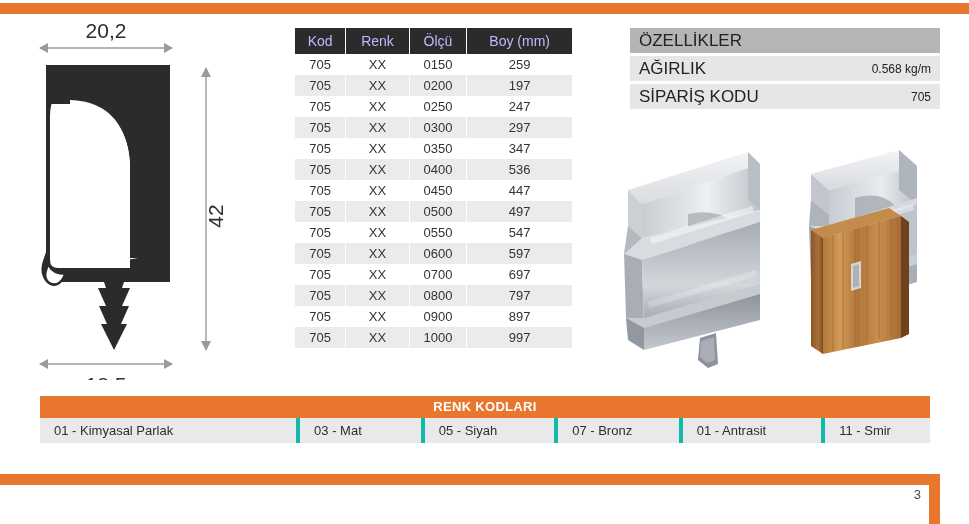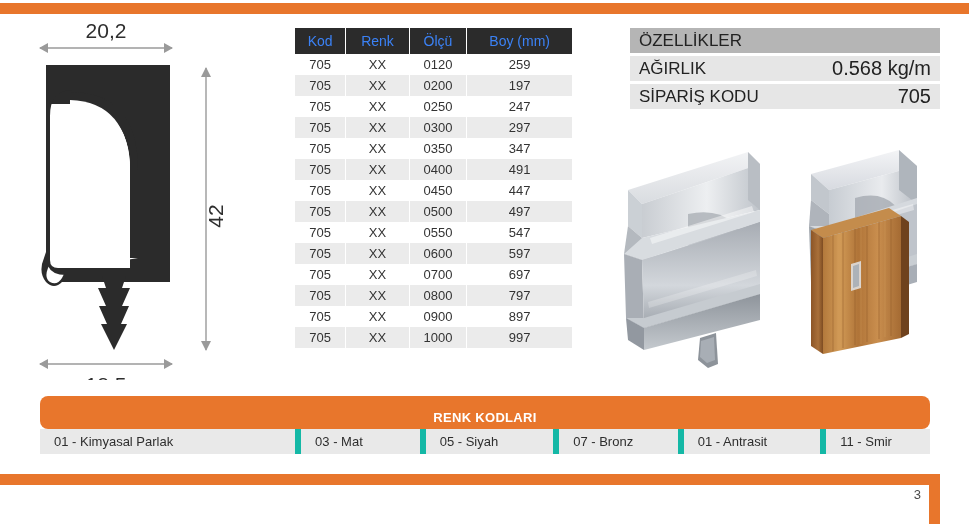--- a/index.html
+++ b/index.html
@@ -49,21 +49,21 @@
     font-size: 21px; fill: #2e2e2e;
   }
 
   
   .prod-table {
     position: absolute; left: 295px; top: 28px;
     width: 277px;
     border-collapse: collapse;
   }
   .prod-table th {
-    background: #2B2B2B; color: #3b82f6;
+    background: #2B2B2B; color: #c4b5fd;
     font-size: 14px; font-weight: normal;
     padding: 5px 4px;
     border-right: 1px solid #ffffff;
   }
   .prod-table th:last-child { border-right: none; }
   .prod-table td {
     font-size: 13px; color: #333333;
     padding: 3px 4px;
     text-align: center;
     border-right: 1px solid #ffffff;
@@ -83,49 +83,48 @@
     font-size: 17px; color: #222222;
     margin-bottom: 3px;
     height: 25px;
   }
   .spec-head {
     background: #B5B5B5;
   }
   .spec-item {
     background: #E6E6E6;
   }
-  .spec-val { font-size: 20px; }
+  .spec-val { font-size: 12px; }
 
   
   .render { position: absolute; }
   .render-1 { left: 588px; top: 142px; width: 200px; height: 228px; }
   .render-2 { left: 793px; top: 142px; width: 150px; height: 228px; }
   .render svg { display: block; }
 
   
   .colors {
     position: absolute; left: 40px; top: 396px;
     width: 890px;
   }
   .colors-head {
     background: #E8762C; color: #ffffff;
     font-size: 13px; font-weight: bold;
     text-align: center;
-    padding: 14px 0 4px;
+    padding: 3px 0 4px;
     letter-spacing: .3px;
-    border-radius: 8px;
   }
   .colors-table {
     width: 100%;
     border-collapse: collapse;
   }
   .colors-table td {
     font-size: 13px; color: #2e2e2e;
     padding: 5px 8px 5px 14px;
-    border-right: 6px solid #14b8a6;
+    border-right: 4px solid #14b8a6;
   }
   .colors-table td:last-child { border-right: none; }
   .colors-table tr:nth-child(1) { background: #E9E9E9; }
   .colors-table tr:nth-child(2) { background: #FBFBFB; }
   .col-w1 { width: 29%; }
   .col-w2 { width: 14%; }
   .col-w3 { width: 15%; }
   .col-w4 { width: 14%; }
   .col-w5 { width: 16%; }
   .col-w6 { width: 12%; }
@@ -264,21 +263,21 @@
         <th>Kod</th>
         <th>Renk</th>
         <th>Ölçü</th>
         <th>Boy (mm)</th>
       </tr>
     </thead>
     <tbody>
       <tr>
           <td>705</td>
           <td>XX</td>
-          <td>0120</td>
+          <td>0150</td>
           <td>259</td>
         </tr>
       <tr>
           <td>705</td>
           <td>XX</td>
           <td>0200</td>
           <td>197</td>
         </tr>
       <tr>
           <td>705</td>
@@ -295,21 +294,21 @@
       <tr>
           <td>705</td>
           <td>XX</td>
           <td>0350</td>
           <td>347</td>
         </tr>
       <tr>
           <td>705</td>
           <td>XX</td>
           <td>0400</td>
-          <td>491</td>
+          <td>536</td>
         </tr>
       <tr>
           <td>705</td>
           <td>XX</td>
           <td>0450</td>
           <td>447</td>
         </tr>
       <tr>
           <td>705</td>
           <td>XX</td>

